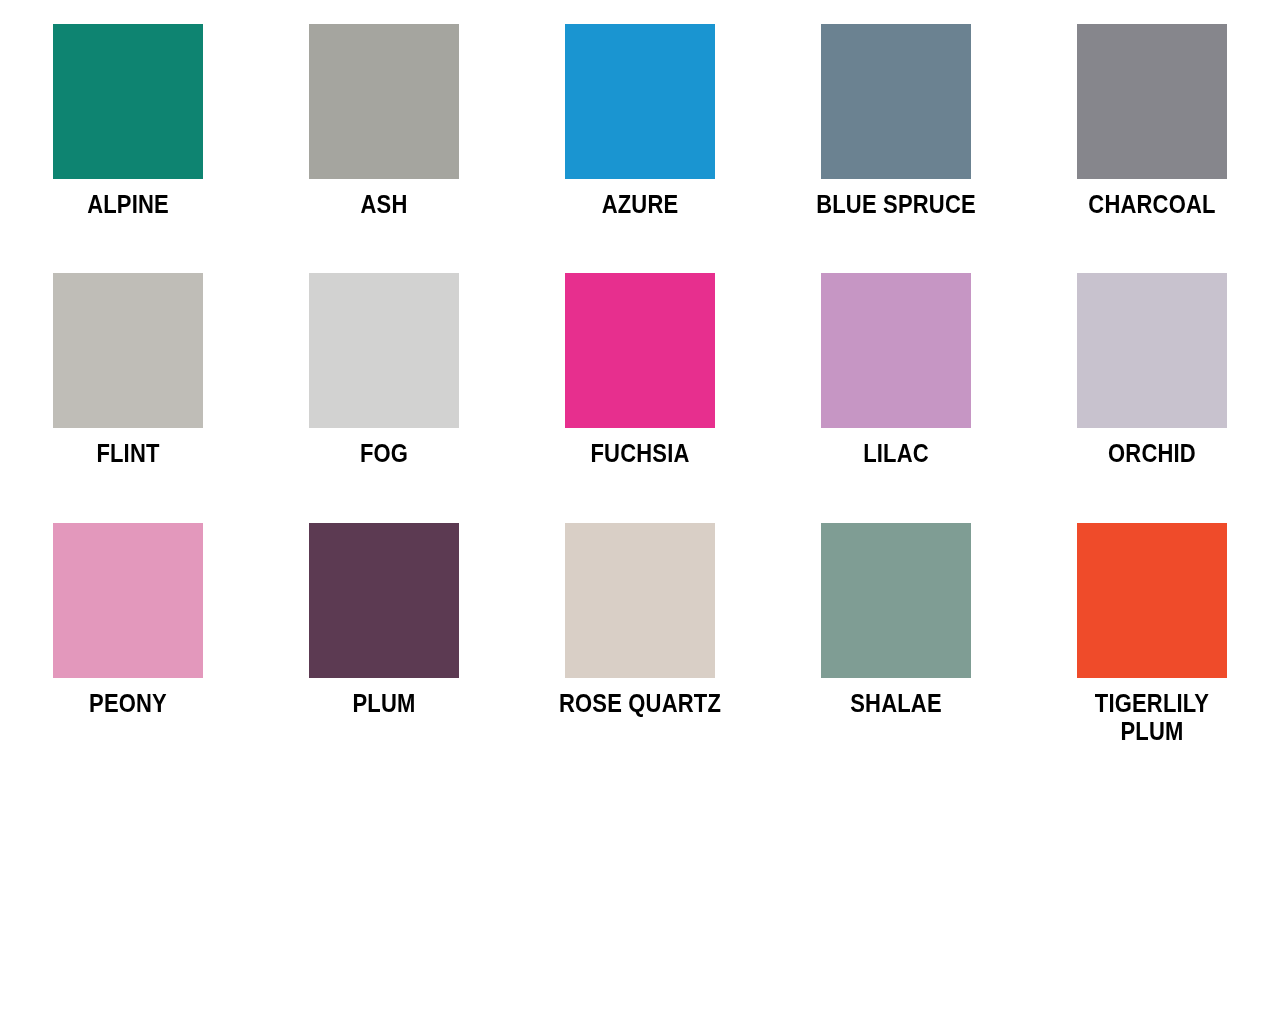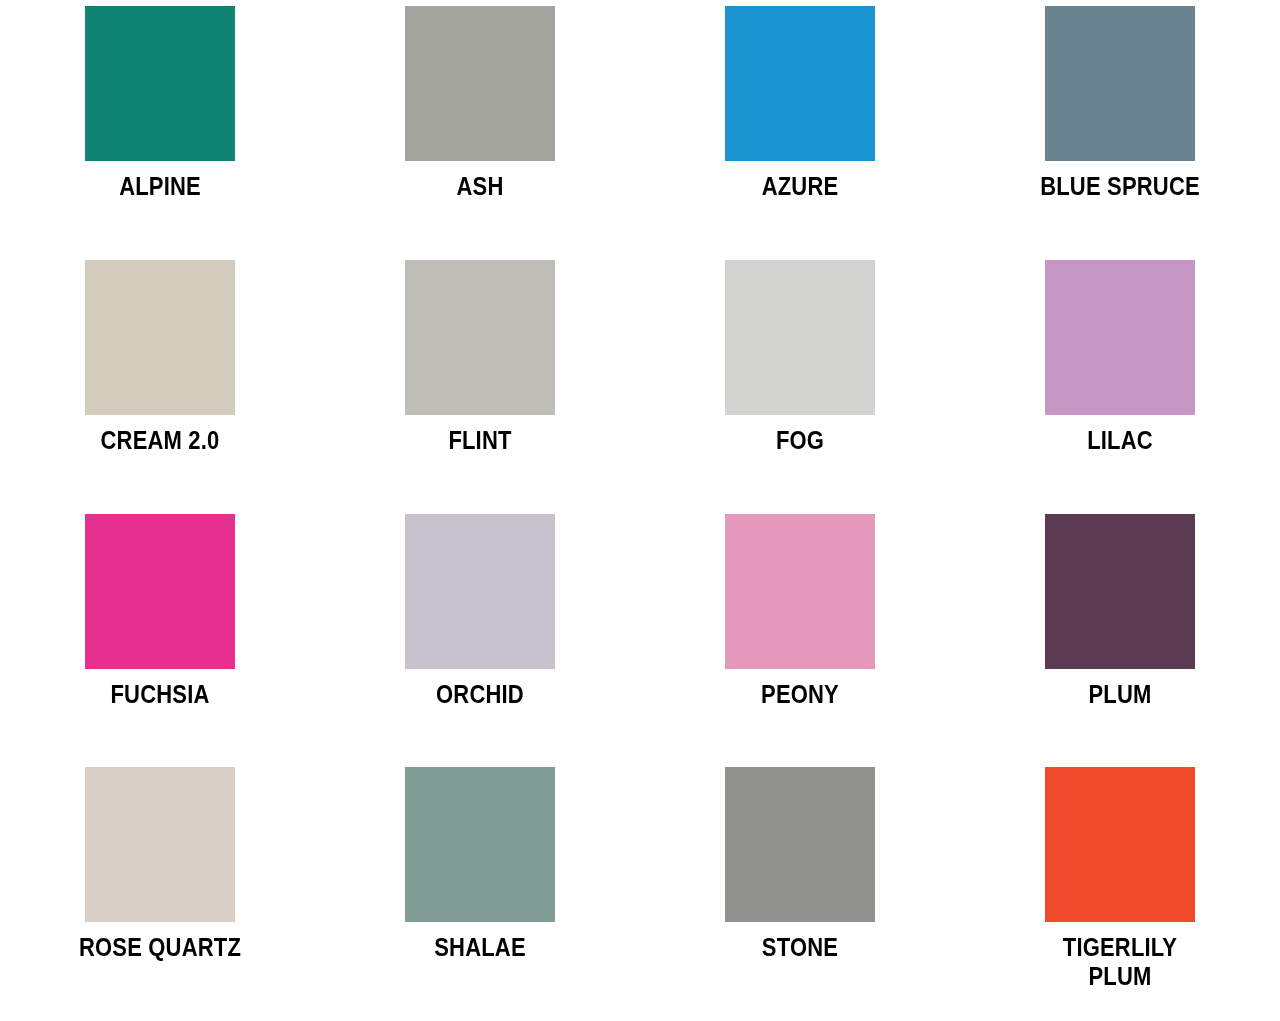--- a/index.html
+++ b/index.html
@@ -12,24 +12,24 @@
     width: 1280px;
     height: 1021px;
     font-family: "Liberation Sans", "DejaVu Sans", sans-serif;
     overflow: hidden;
   }
 
   #palette-grid {
     width: 1280px;
     height: 1021px;
     display: grid;
-    grid-template-columns: repeat(4, 1fr);
+    grid-template-columns: repeat(5, 1fr);
     grid-template-rows: repeat(4, 1fr);
     box-sizing: border-box;
-    padding: 6px 0 0 0;
+    padding: 24px 0 0 0;
   }
 
   .swatch-cell {
     display: flex;
     flex-direction: column;
     align-items: center;
     justify-content: flex-start;
     box-sizing: border-box;
   }
 
@@ -69,38 +69,38 @@
     </div>
     <div class="swatch-cell">
       <div class="swatch-chip" style="background-color: rgb(26, 149, 209);"></div>
       <div class="swatch-label" style="color: rgb(0, 0, 0);">AZURE</div>
     </div>
     <div class="swatch-cell">
       <div class="swatch-chip" style="background-color: rgb(107, 130, 145);"></div>
       <div class="swatch-label" style="color: rgb(0, 0, 0);">BLUE SPRUCE</div>
     </div>
     <div class="swatch-cell">
-      <div class="swatch-chip" style="background-color: rgb(211, 203, 188);"></div>
-      <div class="swatch-label" style="color: rgb(0, 0, 0);">CREAM 2.0</div>
+      <div class="swatch-chip" style="background-color: rgb(134, 134, 140);"></div>
+      <div class="swatch-label" style="color: rgb(0, 0, 0);">CHARCOAL</div>
     </div>
     <div class="swatch-cell">
       <div class="swatch-chip" style="background-color: rgb(191, 189, 183);"></div>
       <div class="swatch-label" style="color: rgb(0, 0, 0);">FLINT</div>
     </div>
     <div class="swatch-cell">
       <div class="swatch-chip" style="background-color: rgb(210, 210, 209);"></div>
       <div class="swatch-label" style="color: rgb(0, 0, 0);">FOG</div>
     </div>
     <div class="swatch-cell">
+      <div class="swatch-chip" style="background-color: rgb(231, 47, 142);"></div>
+      <div class="swatch-label" style="color: rgb(0, 0, 0);">FUCHSIA</div>
+    </div>
+    <div class="swatch-cell">
       <div class="swatch-chip" style="background-color: rgb(198, 150, 196);"></div>
       <div class="swatch-label" style="color: rgb(0, 0, 0);">LILAC</div>
-    </div>
-    <div class="swatch-cell">
-      <div class="swatch-chip" style="background-color: rgb(231, 47, 142);"></div>
-      <div class="swatch-label" style="color: rgb(0, 0, 0);">FUCHSIA</div>
     </div>
     <div class="swatch-cell">
       <div class="swatch-chip" style="background-color: rgb(200, 194, 206);"></div>
       <div class="swatch-label" style="color: rgb(0, 0, 0);">ORCHID</div>
     </div>
     <div class="swatch-cell">
       <div class="swatch-chip" style="background-color: rgb(227, 152, 188);"></div>
       <div class="swatch-label" style="color: rgb(0, 0, 0);">PEONY</div>
     </div>
     <div class="swatch-cell">
@@ -109,21 +109,17 @@
     </div>
     <div class="swatch-cell">
       <div class="swatch-chip" style="background-color: rgb(217, 207, 198);"></div>
       <div class="swatch-label" style="color: rgb(0, 0, 0);">ROSE QUARTZ</div>
     </div>
     <div class="swatch-cell">
       <div class="swatch-chip" style="background-color: rgb(127, 157, 148);"></div>
       <div class="swatch-label" style="color: rgb(0, 0, 0);">SHALAE</div>
     </div>
     <div class="swatch-cell">
-      <div class="swatch-chip" style="background-color: rgb(145, 145, 142);"></div>
-      <div class="swatch-label" style="color: rgb(0, 0, 0);">STONE</div>
-    </div>
-    <div class="swatch-cell">
       <div class="swatch-chip" style="background-color: rgb(239, 75, 42);"></div>
       <div class="swatch-label" style="color: rgb(0, 0, 0);">TIGERLILY
 PLUM</div>
     </div>
   </main>
 
 </body></html>

